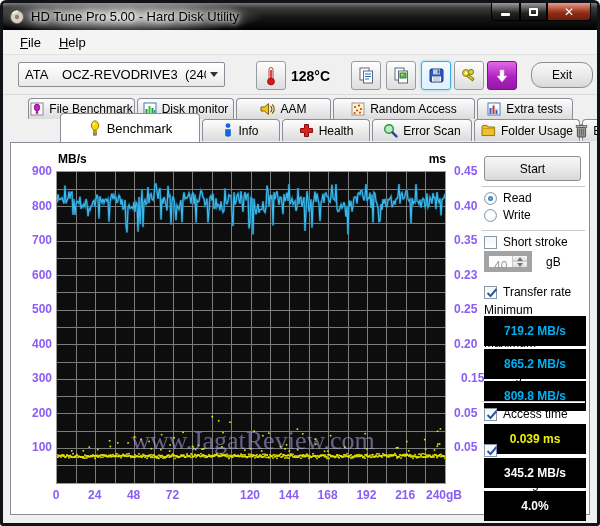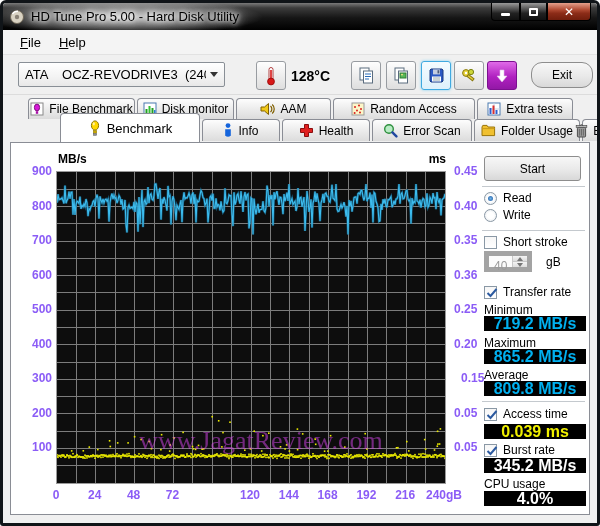--- a/index.html
+++ b/index.html
@@ -54,22 +54,22 @@
   .row2 .tab{top:24px;height:22px;margin-left:42px;}
   .tab.active{top:18px;height:29px;background:#fff;z-index:5;font-size:13px;}
   
   .content{position:absolute;left:7px;top:139px;width:580px;height:373px;background:#fff;
     border:1px solid #8a8d95;}
   .axis-label{position:absolute;font-weight:bold;font-size:12px;}
   .tick{position:absolute;font-weight:bold;font-size:12px;color:#8b5cf6;}
   .plot{position:absolute;left:45px;top:28px;width:390px;height:313px;background:#0d0d0d;
     border:1px solid #9a9a9a;overflow:hidden;}
   .plot svg{position:absolute;left:0;top:0;}
-  .watermark{position:absolute;top:254px;left:204px;transform:translateX(-50%);white-space:nowrap;
-    font-family:"Liberation Serif","DejaVu Serif",serif;font-size:26px;color:#d946ef;opacity:.5;z-index:3;}
+  .watermark{position:absolute;top:254px;left:196px;transform:translateX(-50%);white-space:nowrap;
+    font-family:"Liberation Serif","DejaVu Serif",serif;font-size:26px;color:#c4b5fd;opacity:.5;z-index:3;}
   .btn-start{position:absolute;left:473px;top:13px;width:97px;height:25px;border:1px solid #8d8d8d;border-radius:3px;
     background:linear-gradient(#f7f7f7,#e9e9e9 55%,#d8d8d8);display:flex;align-items:center;justify-content:center;}
   .sep{position:absolute;left:471px;width:103px;height:2px;border-top:1px solid #c4c9ce;border-bottom:1px solid #fff;}
   .ctl-row{position:absolute;left:473px;display:flex;align-items:center;gap:6px;}
   .win-radio{width:13px;height:13px;border-radius:50%;border:1px solid #8a98a5;
     background:radial-gradient(#fff 40%,#dfe5ea);position:relative;flex:none;}
   .win-radio .dot{display:none;position:absolute;left:3px;top:3px;width:5px;height:5px;border-radius:50%;
     background:radial-gradient(#6fb4e8,#1e56a0);}
   .win-radio.on .dot{display:block;}
   .win-check{width:13px;height:13px;border:1px solid #8a98a5;background:linear-gradient(#f6f6f6,#fff);
@@ -77,22 +77,22 @@
   .win-check svg{display:none;position:absolute;left:0px;top:-1px;}
   .win-check.on svg{display:block;}
   .spinner{position:absolute;left:473px;top:108px;width:48px;height:21px;border:5px solid #a3a3a3;background:#fbfbfb;
     display:flex;}
   .spinner .spin-val{flex:1;color:#9a9a9a;padding:3px 0 0 5px;}
   .spin-btns{width:15px;display:flex;flex-direction:column;border-left:1px solid #c8c8c8;}
   .spin-btns div{flex:1;background:linear-gradient(#f4f4f4,#ddd);display:flex;align-items:center;justify-content:center;}
   .spin-btns div+div{border-top:1px solid #c8c8c8;}
   .tri-up{width:0;height:0;border-left:3px solid transparent;border-right:3px solid transparent;border-bottom:4px solid #777;}
   .tri-dn{width:0;height:0;border-left:3px solid transparent;border-right:3px solid transparent;border-top:4px solid #777;}
-  .val-box{position:absolute;left:473px;width:102px;height:15px;background:#000;display:flex;
-    align-items:center;justify-content:center;font-weight:bold;font-size:16px;}
+  .val-box{position:absolute;left:473px;width:102px;height:30px;background:#000;display:flex;
+    align-items:center;justify-content:center;font-weight:bold;font-size:12px;}
   .v-cyan{color:#00b0f0;} .v-yellow{color:#f0f000;} .v-white{color:#fff;}
   .sp-label{position:absolute;left:473px;}
 </style>
 </head>
 <body>
 
 <div class="window">
 
   <div class="titlebar">
     <div class="glow"></div>
@@ -316,21 +316,21 @@
         <span class="tick" style="left: 8px; width: 33px; text-align: right; top: 159.222px; position: absolute;">500</span>
         <span class="tick" style="left: 8px; width: 33px; text-align: right; top: 193.778px; position: absolute;">400</span>
         <span class="tick" style="left: 8px; width: 33px; text-align: right; top: 228.333px; position: absolute;">300</span>
         <span class="tick" style="left: 8px; width: 33px; text-align: right; top: 262.889px; position: absolute;">200</span>
         <span class="tick" style="left: 8px; width: 33px; text-align: right; top: 297.444px; position: absolute;">100</span>
       </div>
     <div id="rightTicks">
         <span class="tick" style="left: 443px; top: 21px; position: absolute;">0.45</span>
         <span class="tick" style="left: 443px; top: 55.5556px; position: absolute;">0.40</span>
         <span class="tick" style="left: 443px; top: 90.1111px; position: absolute;">0.35</span>
-        <span class="tick" style="left: 443px; top: 124.667px; position: absolute;">0.36</span>
+        <span class="tick" style="left: 443px; top: 124.667px; position: absolute;">0.23</span>
         <span class="tick" style="left: 443px; top: 159.222px; position: absolute;">0.25</span>
         <span class="tick" style="left: 443px; top: 193.778px; position: absolute;">0.20</span>
         <span class="tick" style="left: 450px; top: 228.333px; position: absolute;">0.15</span>
         <span class="tick" style="left: 443px; top: 262.889px; position: absolute;">0.05</span>
         <span class="tick" style="left: 443px; top: 297.444px; position: absolute;">0.05</span>
       </div>
     <div id="xTicks">
         <span class="tick" style="left: 23px; width: 44px; text-align: center; top: 345px; position: absolute;">0</span>
         <span class="tick" style="left: 61.8px; width: 44px; text-align: center; top: 345px; position: absolute;">24</span>
         <span class="tick" style="left: 100.6px; width: 44px; text-align: center; top: 345px; position: absolute;">48</span>

